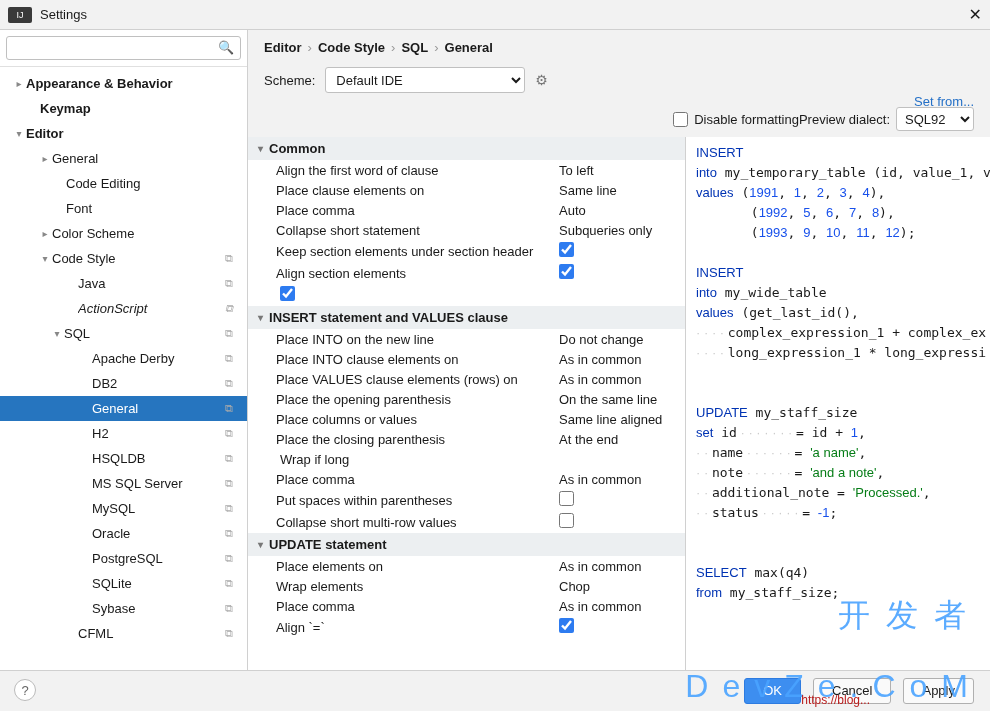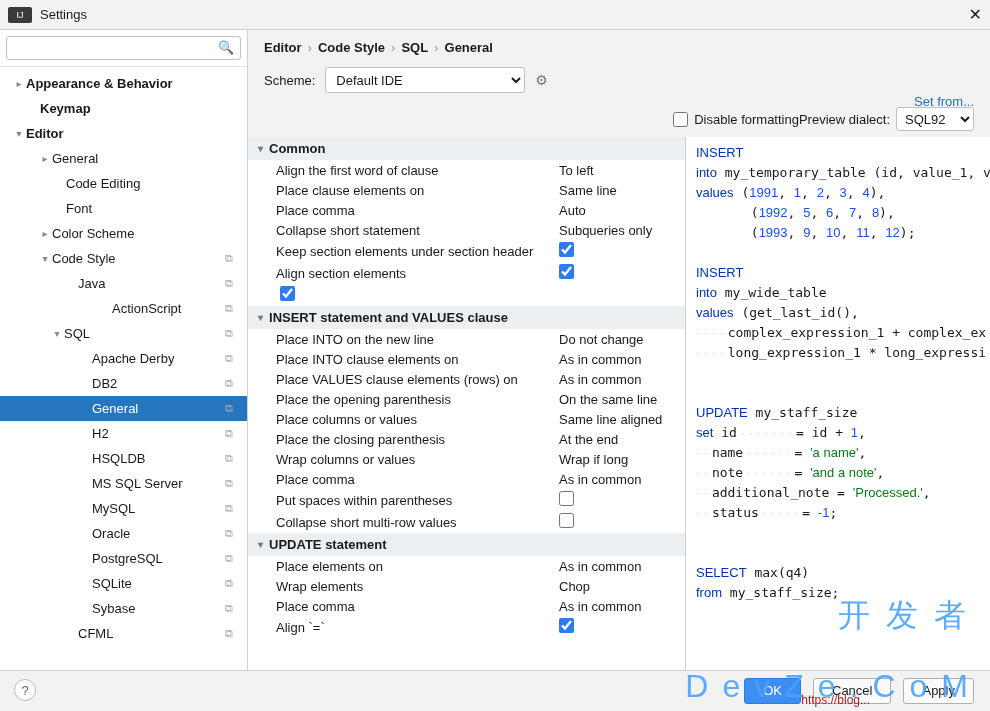--- a/index.html
+++ b/index.html
@@ -113,21 +113,21 @@
         <div class="tree-item" style="padding-left: 38px;">
           <span class="arrow">▾</span>
           <span class="lbl">Code Style</span>
           <span class="link">⧉</span>
         </div>
         <div class="tree-item" style="padding-left: 64px;">
           <span class="arrow"></span>
           <span class="lbl">Java</span>
           <span class="link">⧉</span>
         </div>
-        <div class="tree-item" style="padding-left: 98px;">
+        <div class="tree-item" style="padding-left: 64px; font-style: italic;">
           <span class="arrow"></span>
           <span class="lbl">ActionScript</span>
           <span class="link">⧉</span>
         </div>
         <div class="tree-item" style="padding-left: 50px;">
           <span class="arrow">▾</span>
           <span class="lbl">SQL</span>
           <span class="link">⧉</span>
         </div>
         <div class="tree-item" style="padding-left: 78px;">
@@ -268,21 +268,20 @@
           </div>
           <div class="setting-row">
             <span class="slabel">Place columns or values</span>
             <span class="sval">Same line aligned</span>
           </div>
           <div class="setting-row">
             <span class="slabel">Place the closing parenthesis</span>
             <span class="sval">At the end</span>
           </div>
           <div class="setting-row">
-            <span class="slabel">Wrap columns or values</span>
             <span class="sval">Wrap if long</span>
           </div>
           <div class="setting-row">
             <span class="slabel">Place comma</span>
             <span class="sval">As in common</span>
           </div>
           <div class="setting-row">
             <span class="slabel">Put spaces within parentheses</span>
             <span class="sval"><input type="checkbox" style=""></span>
           </div>

